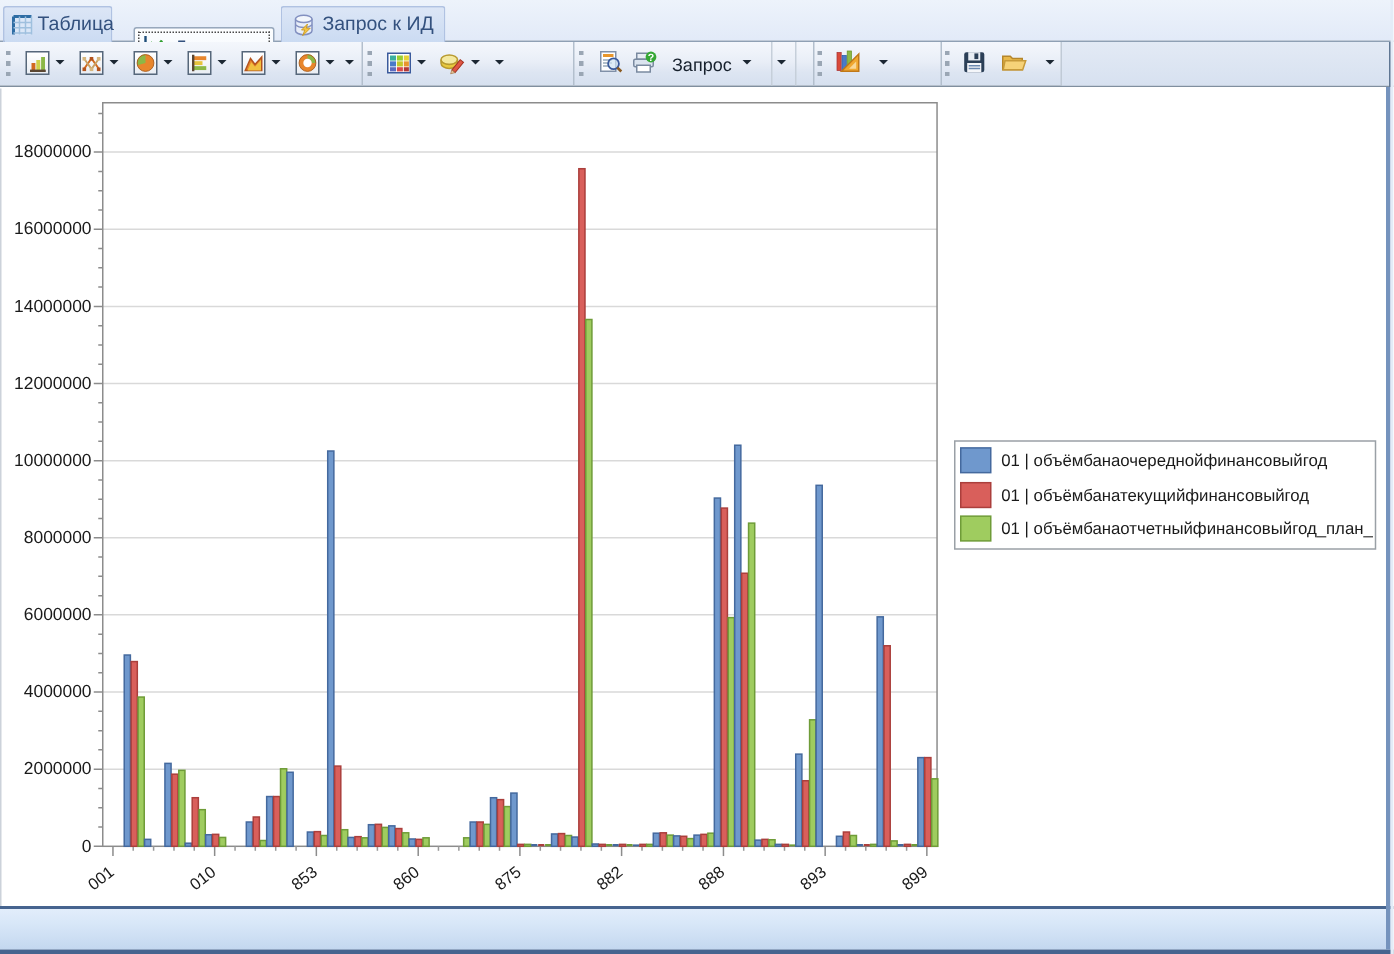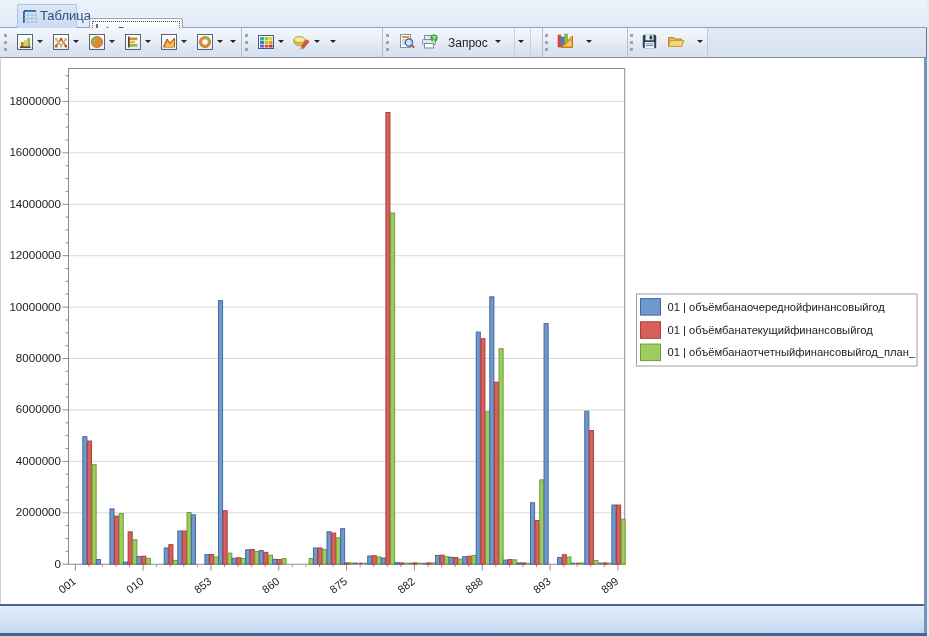--- a/index.html
+++ b/index.html
@@ -267,36 +267,45 @@
 <text x="666.5" y="252.8" font-size="11.2" fill="#1a1a1a">01 | объёмбанаочереднойфинансовыйгод</text>
 <rect x="639.5" y="263.8" width="20" height="16.5" fill="#d95f5b" stroke="#ab3f3c" stroke-width="1"></rect>
 <text x="666.5" y="276.0" font-size="11.2" fill="#1a1a1a">01 | объёмбанатекущийфинансовыйгод</text>
 <rect x="639.5" y="286.1" width="20" height="16.5" fill="#9fcc5f" stroke="#6f9c38" stroke-width="1"></rect>
 <text x="666.5" y="298.3" font-size="11.2" fill="#1a1a1a">01 | объёмбанаотчетныйфинансовыйгод_план_</text>
 </g>
 </svg>
 </div>
 
 <div id="tabband">
-  <div class="tab" id="tab1" style="left:17px; width:60px;">
+  <div class="tab" id="tab1" style="left:2px; width:73px;">
     <svg width="16" height="16" style="position:absolute;left:4px;top:4px">
       <rect x="1" y="1" width="13" height="13" fill="#dbe7f7"></rect>
       <path d="M2 2 H14 M2 2 V14" stroke="#2e6da4" stroke-width="2" fill="none"></path>
       <path d="M2 6 H14 M2 9.5 H14 M2 13 H14 M6 2 V14 M10 2 V14 M14 2 V14" stroke="#9fc0de" stroke-width="1" fill="none"></path>
     </svg>
     <span class="lbl" style="left:22px;">Таблица</span>
   </div>
   <div class="tab" id="tab2" style="left:89px; width:94px;">
     <svg width="16" height="16" style="position:absolute;left:5px;top:4px">
       <path d="M2 1 V14 H15" stroke="#1f4e79" stroke-width="1.6" fill="none"></path>
       <path d="M3 11 L6 6 L9 9 L13 4" stroke="#2e9e2e" stroke-width="1.8" fill="none"></path>
       <path d="M3 13 L6 9 L9 11 L13 7" stroke="#cc2b1d" stroke-width="1.8" fill="none"></path>
     </svg>
     <span class="lbl" style="left:26px; top:5px;">Диаграмма</span>
   </div>
+  <div class="tab" id="tab3" style="left:187px; width:110px;">
+    <svg width="16" height="16" style="position:absolute;left:7px;top:4px">
+      <path d="M2 3.5 V11.5 c0 1.5 2.5 2.6 5.5 2.6 s5.5 -1.1 5.5 -2.6 V3.5" fill="#e7edf8" stroke="#8290c0" stroke-width="1"></path>
+      <ellipse cx="7.5" cy="3.6" rx="5.5" ry="2.4" fill="#f2f6fc" stroke="#8290c0" stroke-width="1"></ellipse>
+      <path d="M2 7.5 c1.2 1.2 3 1.8 5.5 1.8 s4.3 -0.6 5.5 -1.8" fill="none" stroke="#8290c0" stroke-width="0.8"></path>
+      <path d="M10 7 L6 11 H8.2 L6.8 14.8 L11.8 9.8 H9.2 Z" fill="#f6c445" stroke="#c79a20" stroke-width="0.6"></path>
+    </svg>
+    <span class="lbl" style="left:27px;">Запрос к ИД</span>
+  </div>
 </div>
 
 <div id="toolbar">
   <div class="grip" style="left:4px"></div>
 <div class="btn16" style="left:17px"><svg width="14" height="14">
           <rect x="3" y="7" width="2.6" height="5" fill="#d2691e"></rect>
           <rect x="6.2" y="5" width="2.6" height="7" fill="#cfd247"></rect>
           <rect x="9.4" y="3" width="2.6" height="9" fill="#8cb846"></rect>
           <rect x="2" y="11.4" width="10.5" height="1.6" fill="#5a4632"></rect>
         </svg></div>

